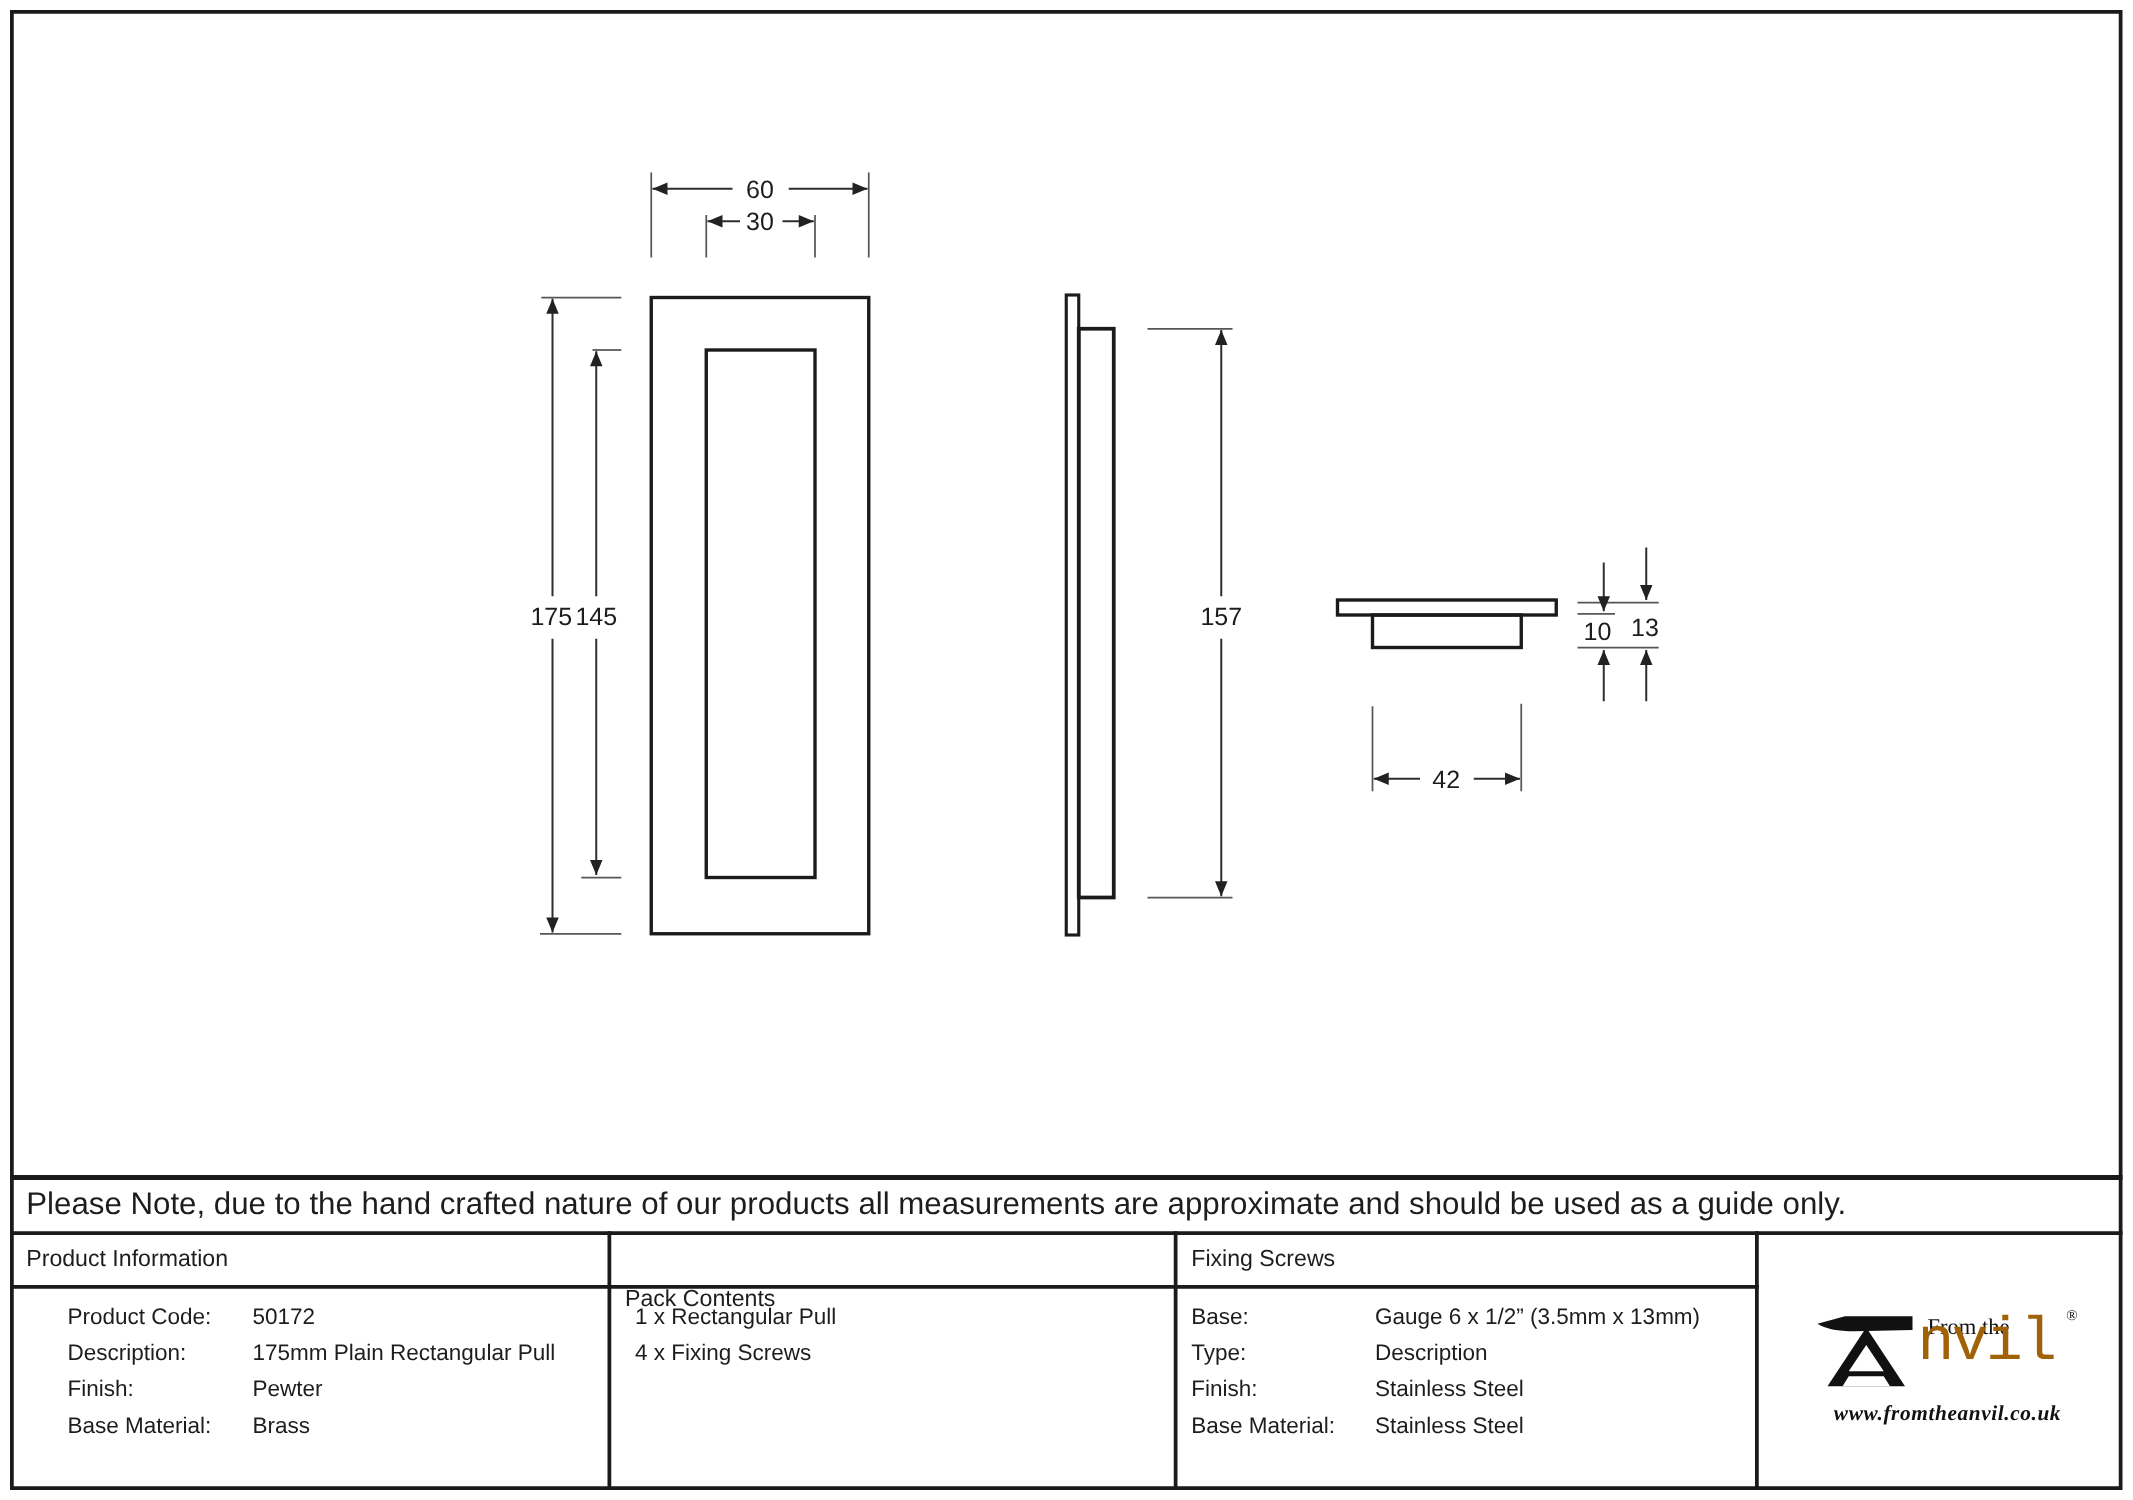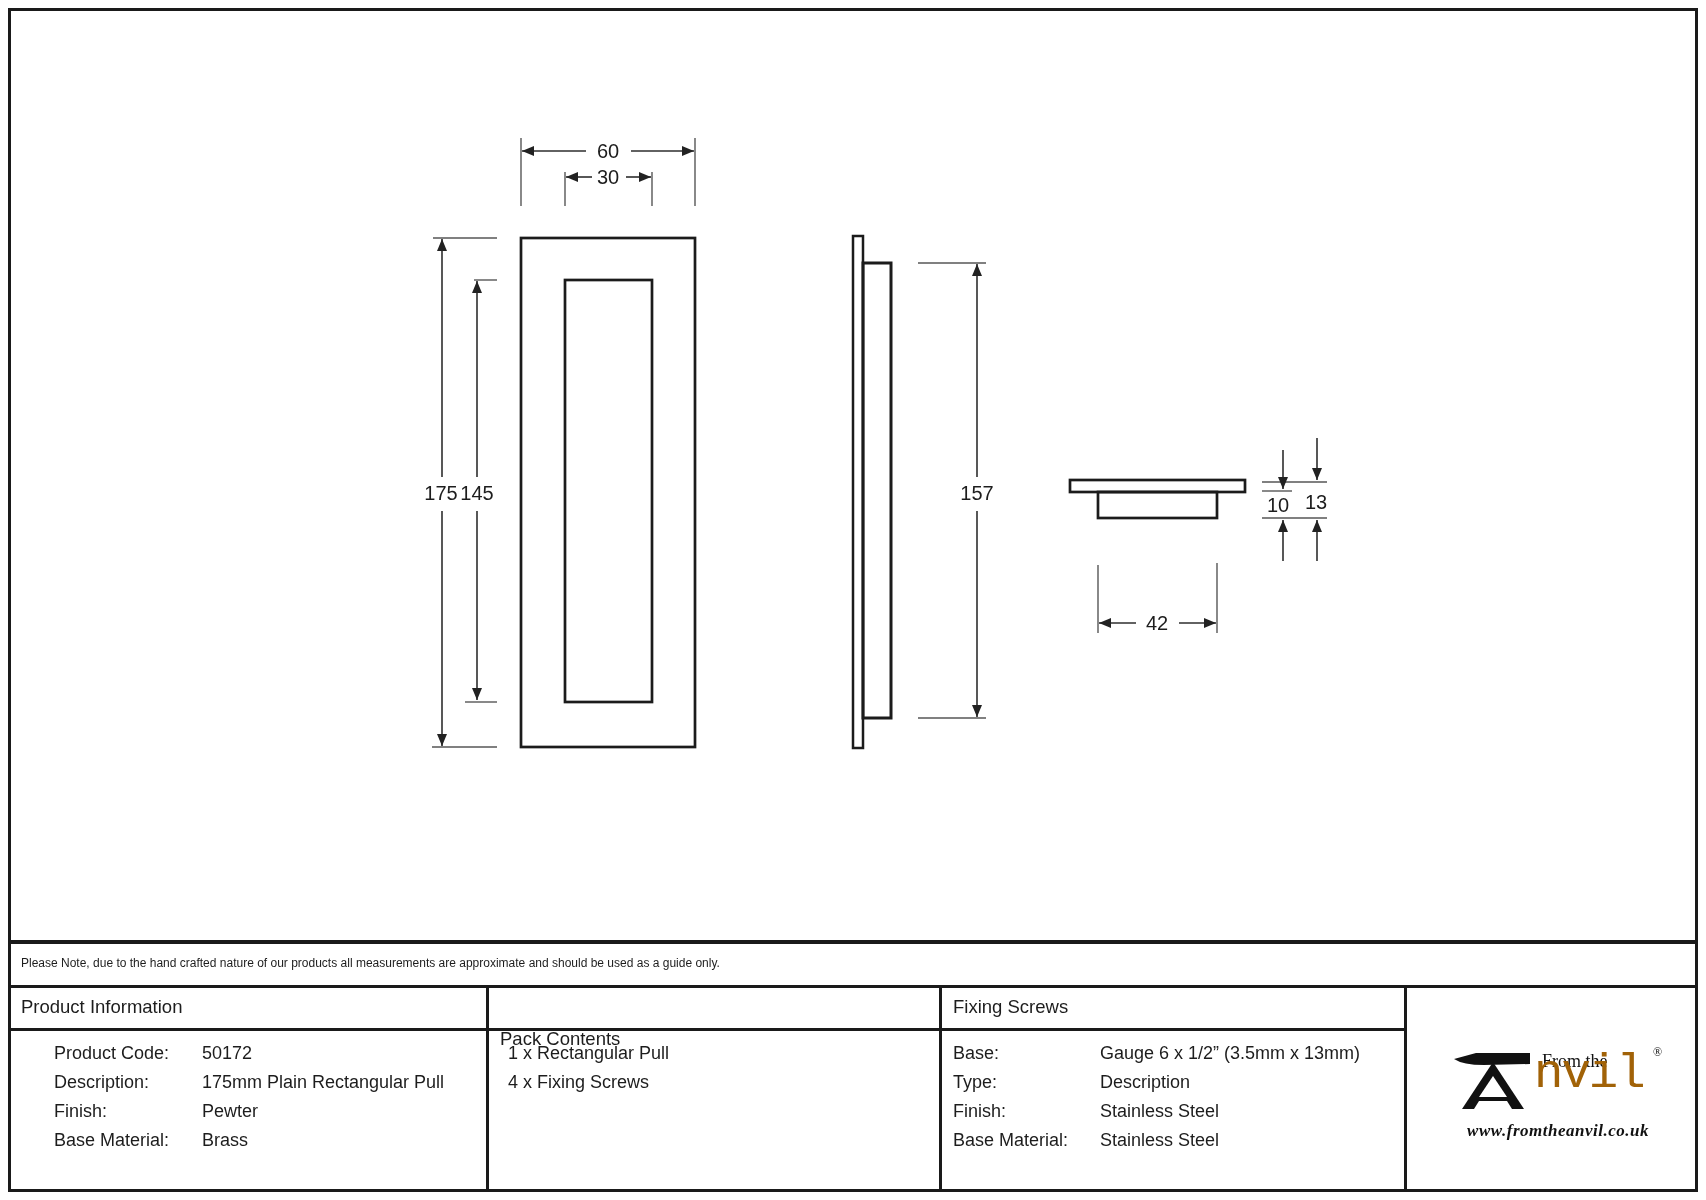--- a/index.html
+++ b/index.html
@@ -3,21 +3,21 @@
 <meta charset="utf-8">
 <style>
   html,body{margin:0;padding:0;background:#ffffff;}
   .sheet{position:relative;width:1706px;height:1200px;background:#ffffff;
          font-family:"Liberation Sans",sans-serif;color:#1d1d1d;overflow:hidden;}
   .frame{position:absolute;inset:8px 8px 8px 8px;border:3px solid #1a1a1a;}
   .drawing-svg{position:absolute;left:0;top:0;}
   .hl{position:absolute;background:#1a1a1a;}
   .vl{position:absolute;background:#1a1a1a;}
   .note-row{position:absolute;left:21px;top:942px;height:42px;display:flex;align-items:center;
-            font-size:12px;justify-content:flex-end;}
+            font-size:25px;justify-content:flex-end;}
   .hdr{position:absolute;top:986px;height:42px;display:flex;align-items:center;font-size:18.5px;}
   .rows{position:absolute;top:1039px;font-size:18px;}
   .row{height:29px;display:flex;align-items:center;}
   .lbl{width:148px;flex:0 0 auto;}
   .val{flex:0 0 auto;}
   .logo{position:absolute;left:1407px;top:988px;width:291px;height:176px;}
   .logo-prefix{position:absolute;left:135px;top:63px;font-family:"Liberation Serif",serif;
                font-size:18px;color:#111;}
   .logo-word{position:absolute;left:127px;top:62px;font-family:Liberation Mono, monospace;
              font-size:49px;line-height:1;letter-spacing:-2px;color:#a16207;}

